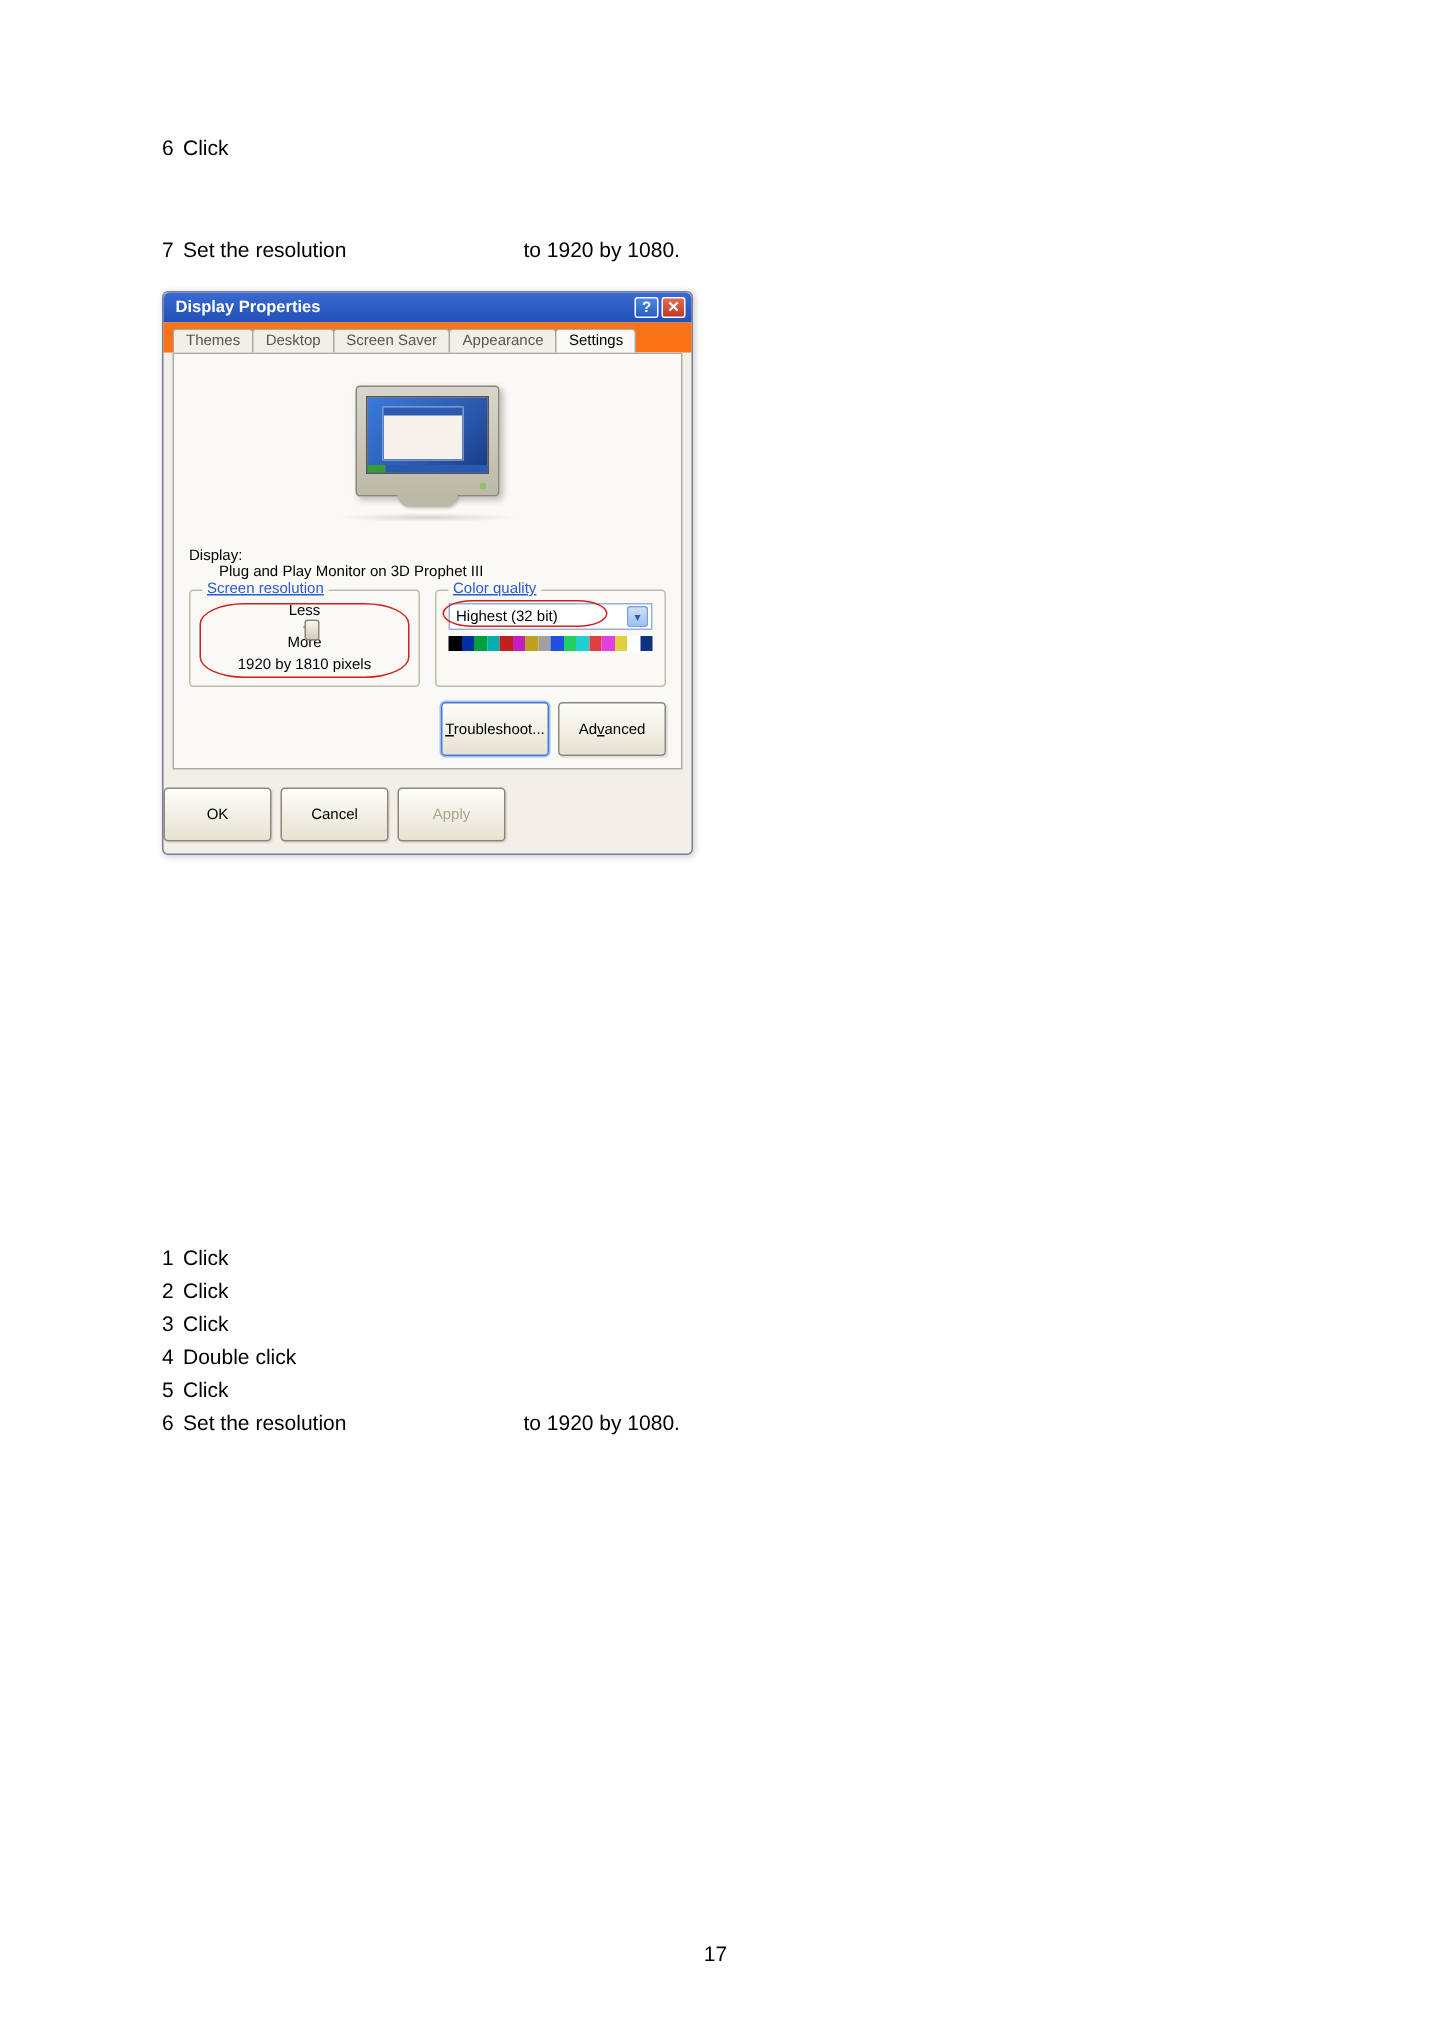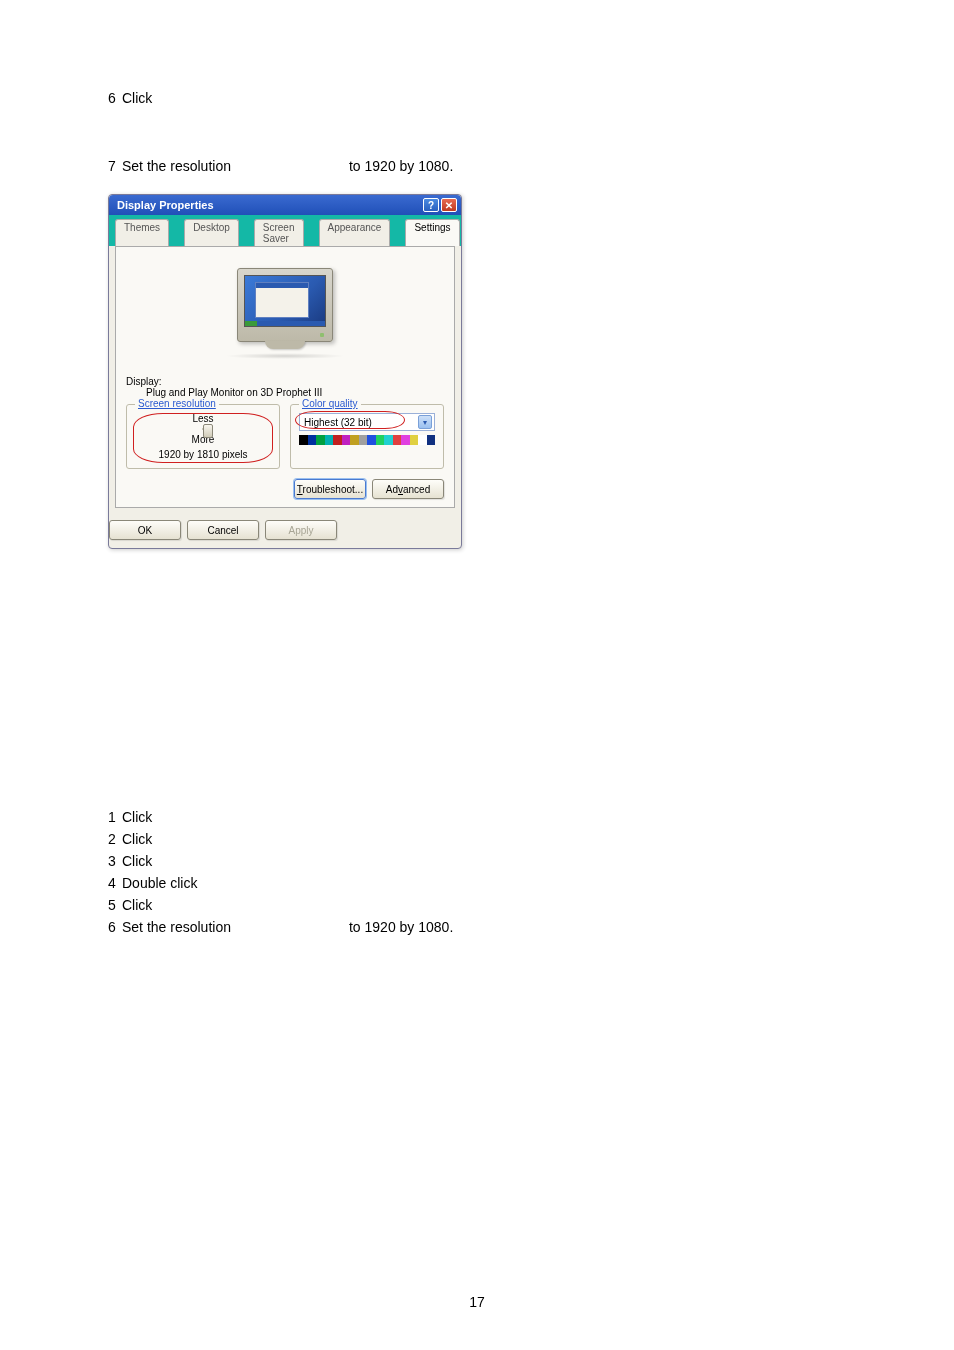--- a/index.html
+++ b/index.html
@@ -52,23 +52,23 @@
       border: 1px solid #fff;
       display:flex; align-items:center; justify-content:center;
       font-size:10px; font-weight:bold;
     }
     .help-btn { background: linear-gradient(#4a8ae0,#2a60c0); color:#fff; }
     .close-btn { background: linear-gradient(#e86a50,#c03a20); color:#fff; }
 
     .tabstrip {
       display: flex;
       padding: 4px 6px 0 6px;
-      background: #14b8a6;
+      background: #f97316;
       font-size: 10px;
-      gap: 16px;
+      gap: 0;
     }
     .tab {
       padding: 2px 8px;
       background: #f1efe7;
       border: 1px solid #aaa;
       border-bottom: none;
       border-radius: 3px 3px 0 0;
       position: relative;
       margin-right: -1px;
       color: #555;
@@ -148,21 +148,21 @@
       border:1px solid #9ab0d8; height:18px; font-size:10px;
       display:flex; align-items:center; justify-content:space-between;
       padding:0 2px 0 4px; background:#fff; margin-top:2px;
     }
     .combo .arrow { width:14px; height:14px; background:linear-gradient(#cde0f8,#9ac0f0); border:1px solid #7aa0d8; border-radius:2px; display:flex; align-items:center; justify-content:center; font-size:8px; color:#2a5ab0;}
     .colorbar { height:10px; margin-top:4px; display:flex; }
     .cseg { flex:1; }
 
     .btnrow { display:flex; justify-content:flex-end; gap:6px; margin-top:10px; }
     .btn {
-      min-width:72px; height:20px; font-size:10px;
+      min-width:72px; height:36px; font-size:10px;
       border:1px solid #8a8778; border-radius:3px;
       background:linear-gradient(#fefdf9,#e6e2d2);
       display:flex; align-items:center; justify-content:center;
       box-shadow: 1px 1px 1px rgba(0,0,0,.1);
     }
     .btn.focus { border:1px solid #4a7ad0; box-shadow: 0 0 0 1px #9ac0f0; }
     .btn.disabled { color:#a8a595; }
     .bottomrow {
       display:flex; justify-content:flex-start; gap:6px;
       padding: 6px 0 8px 0;

